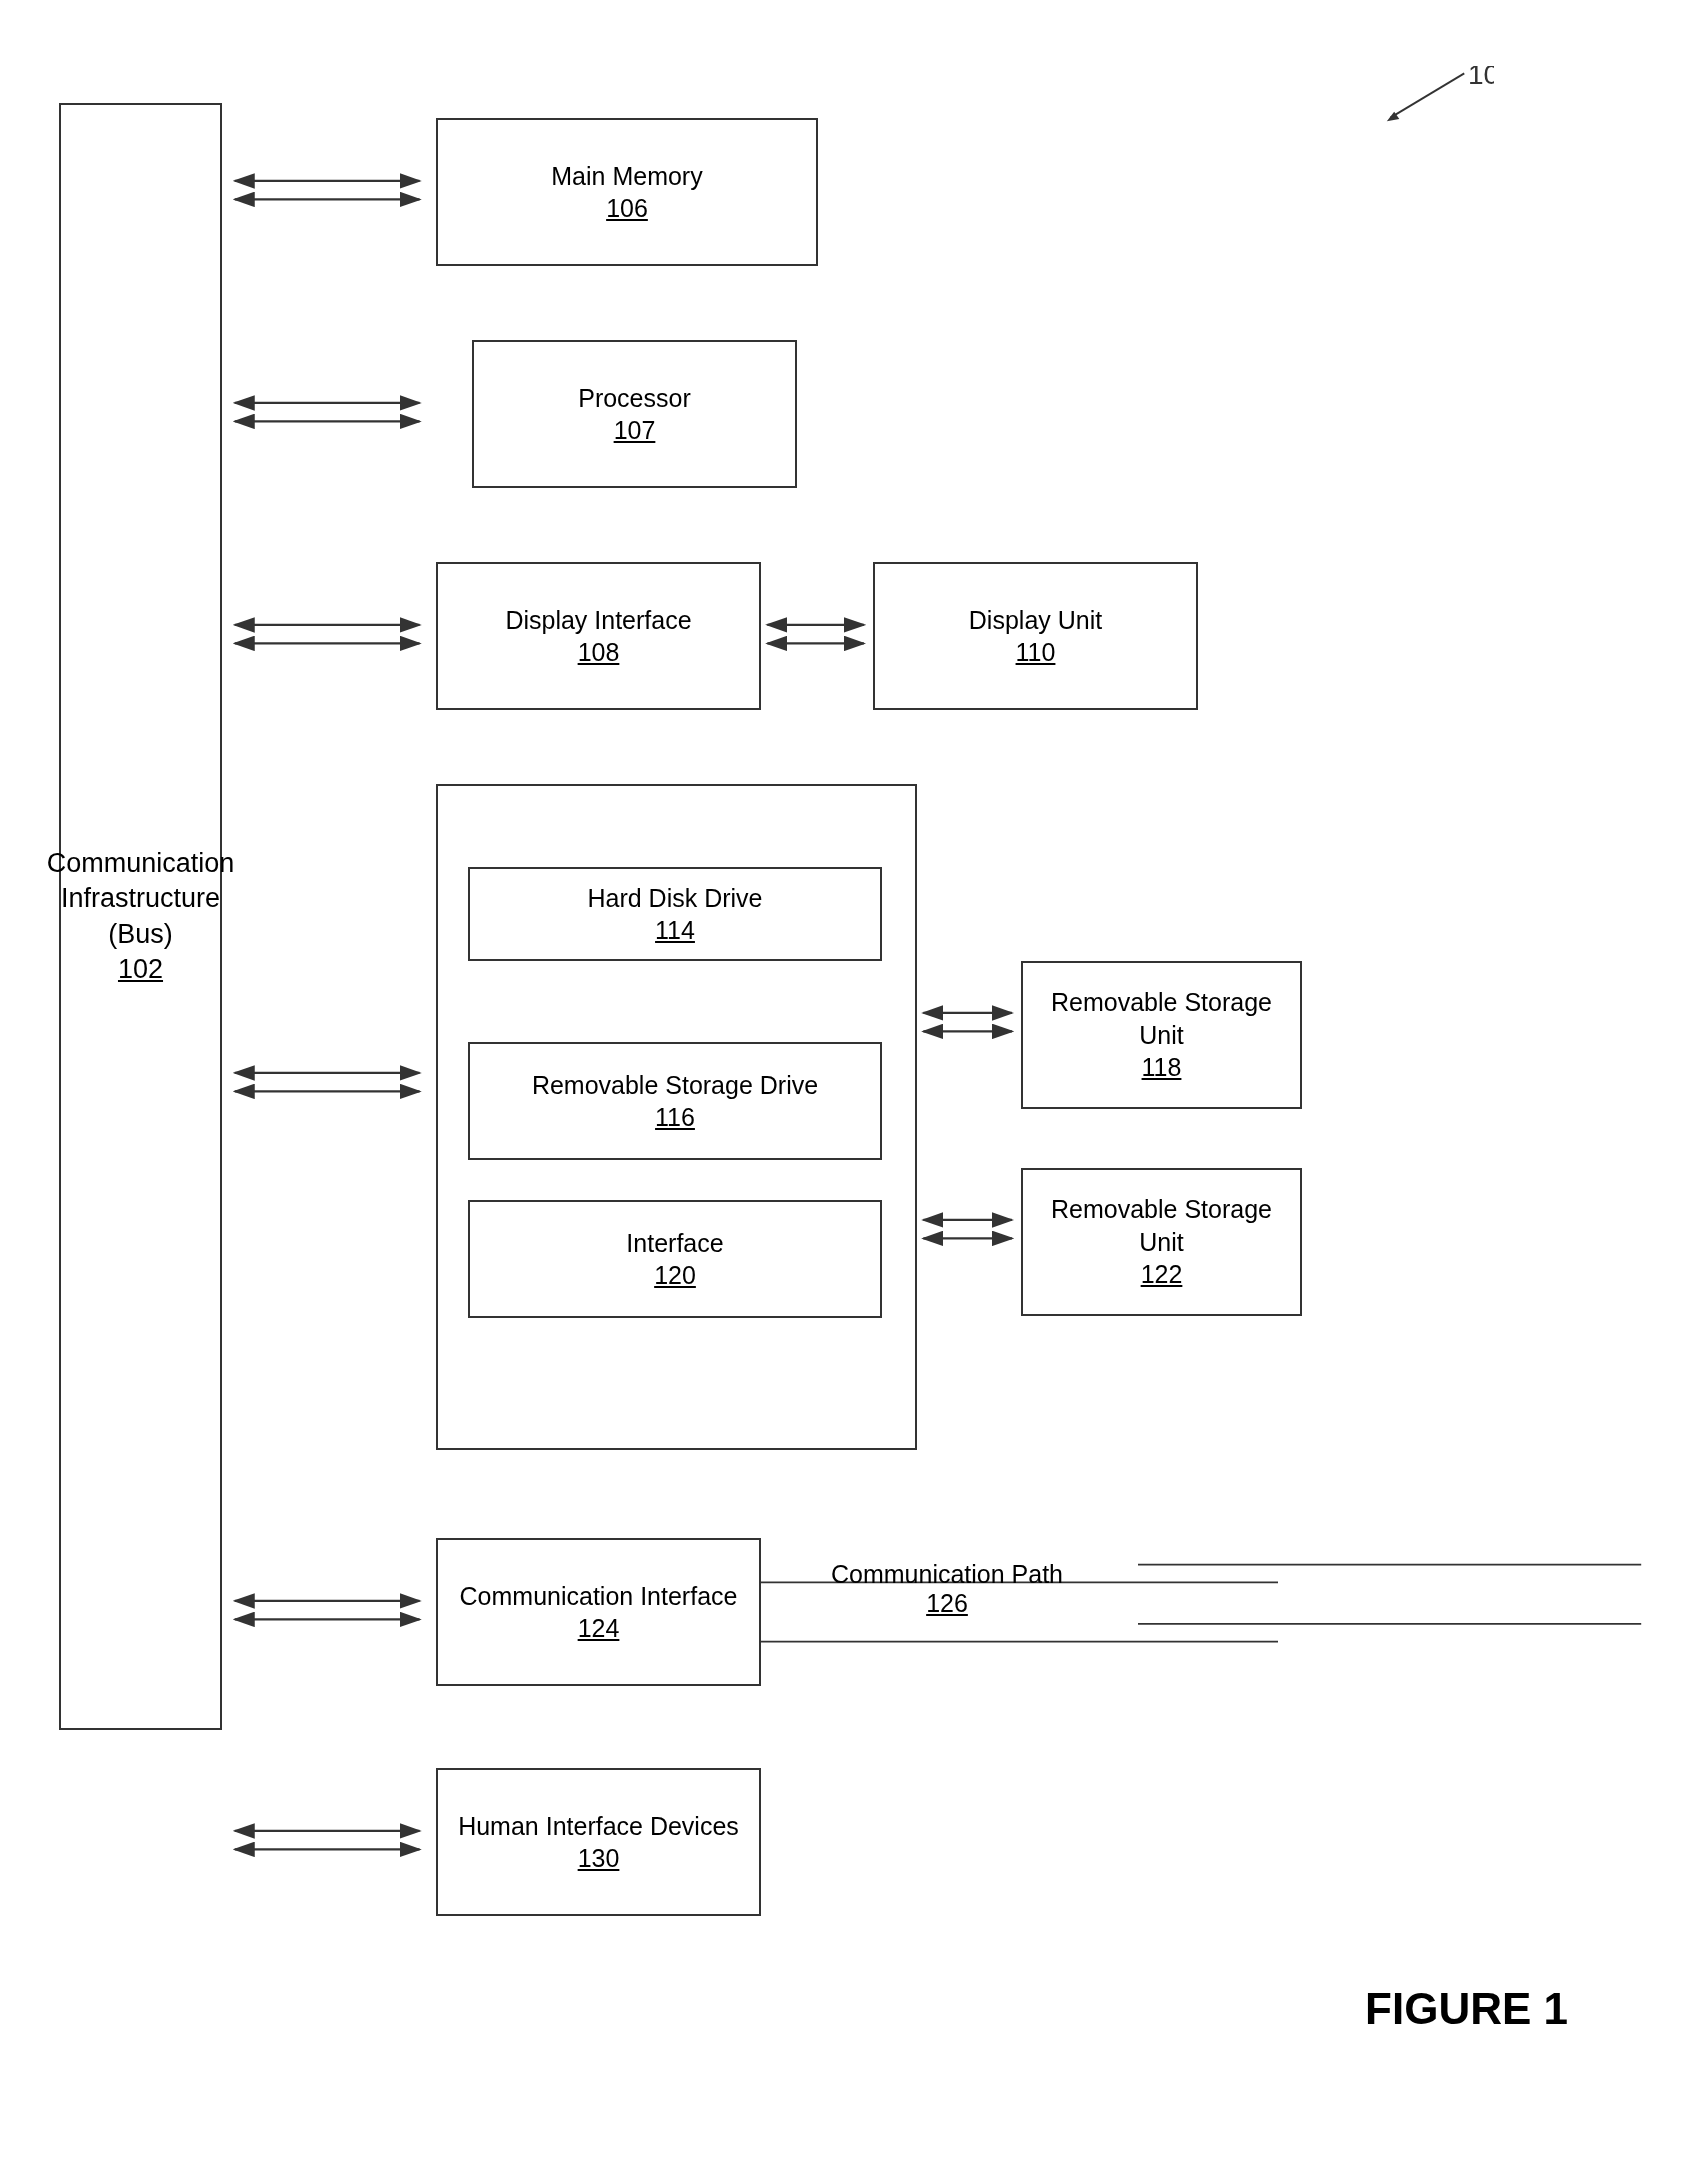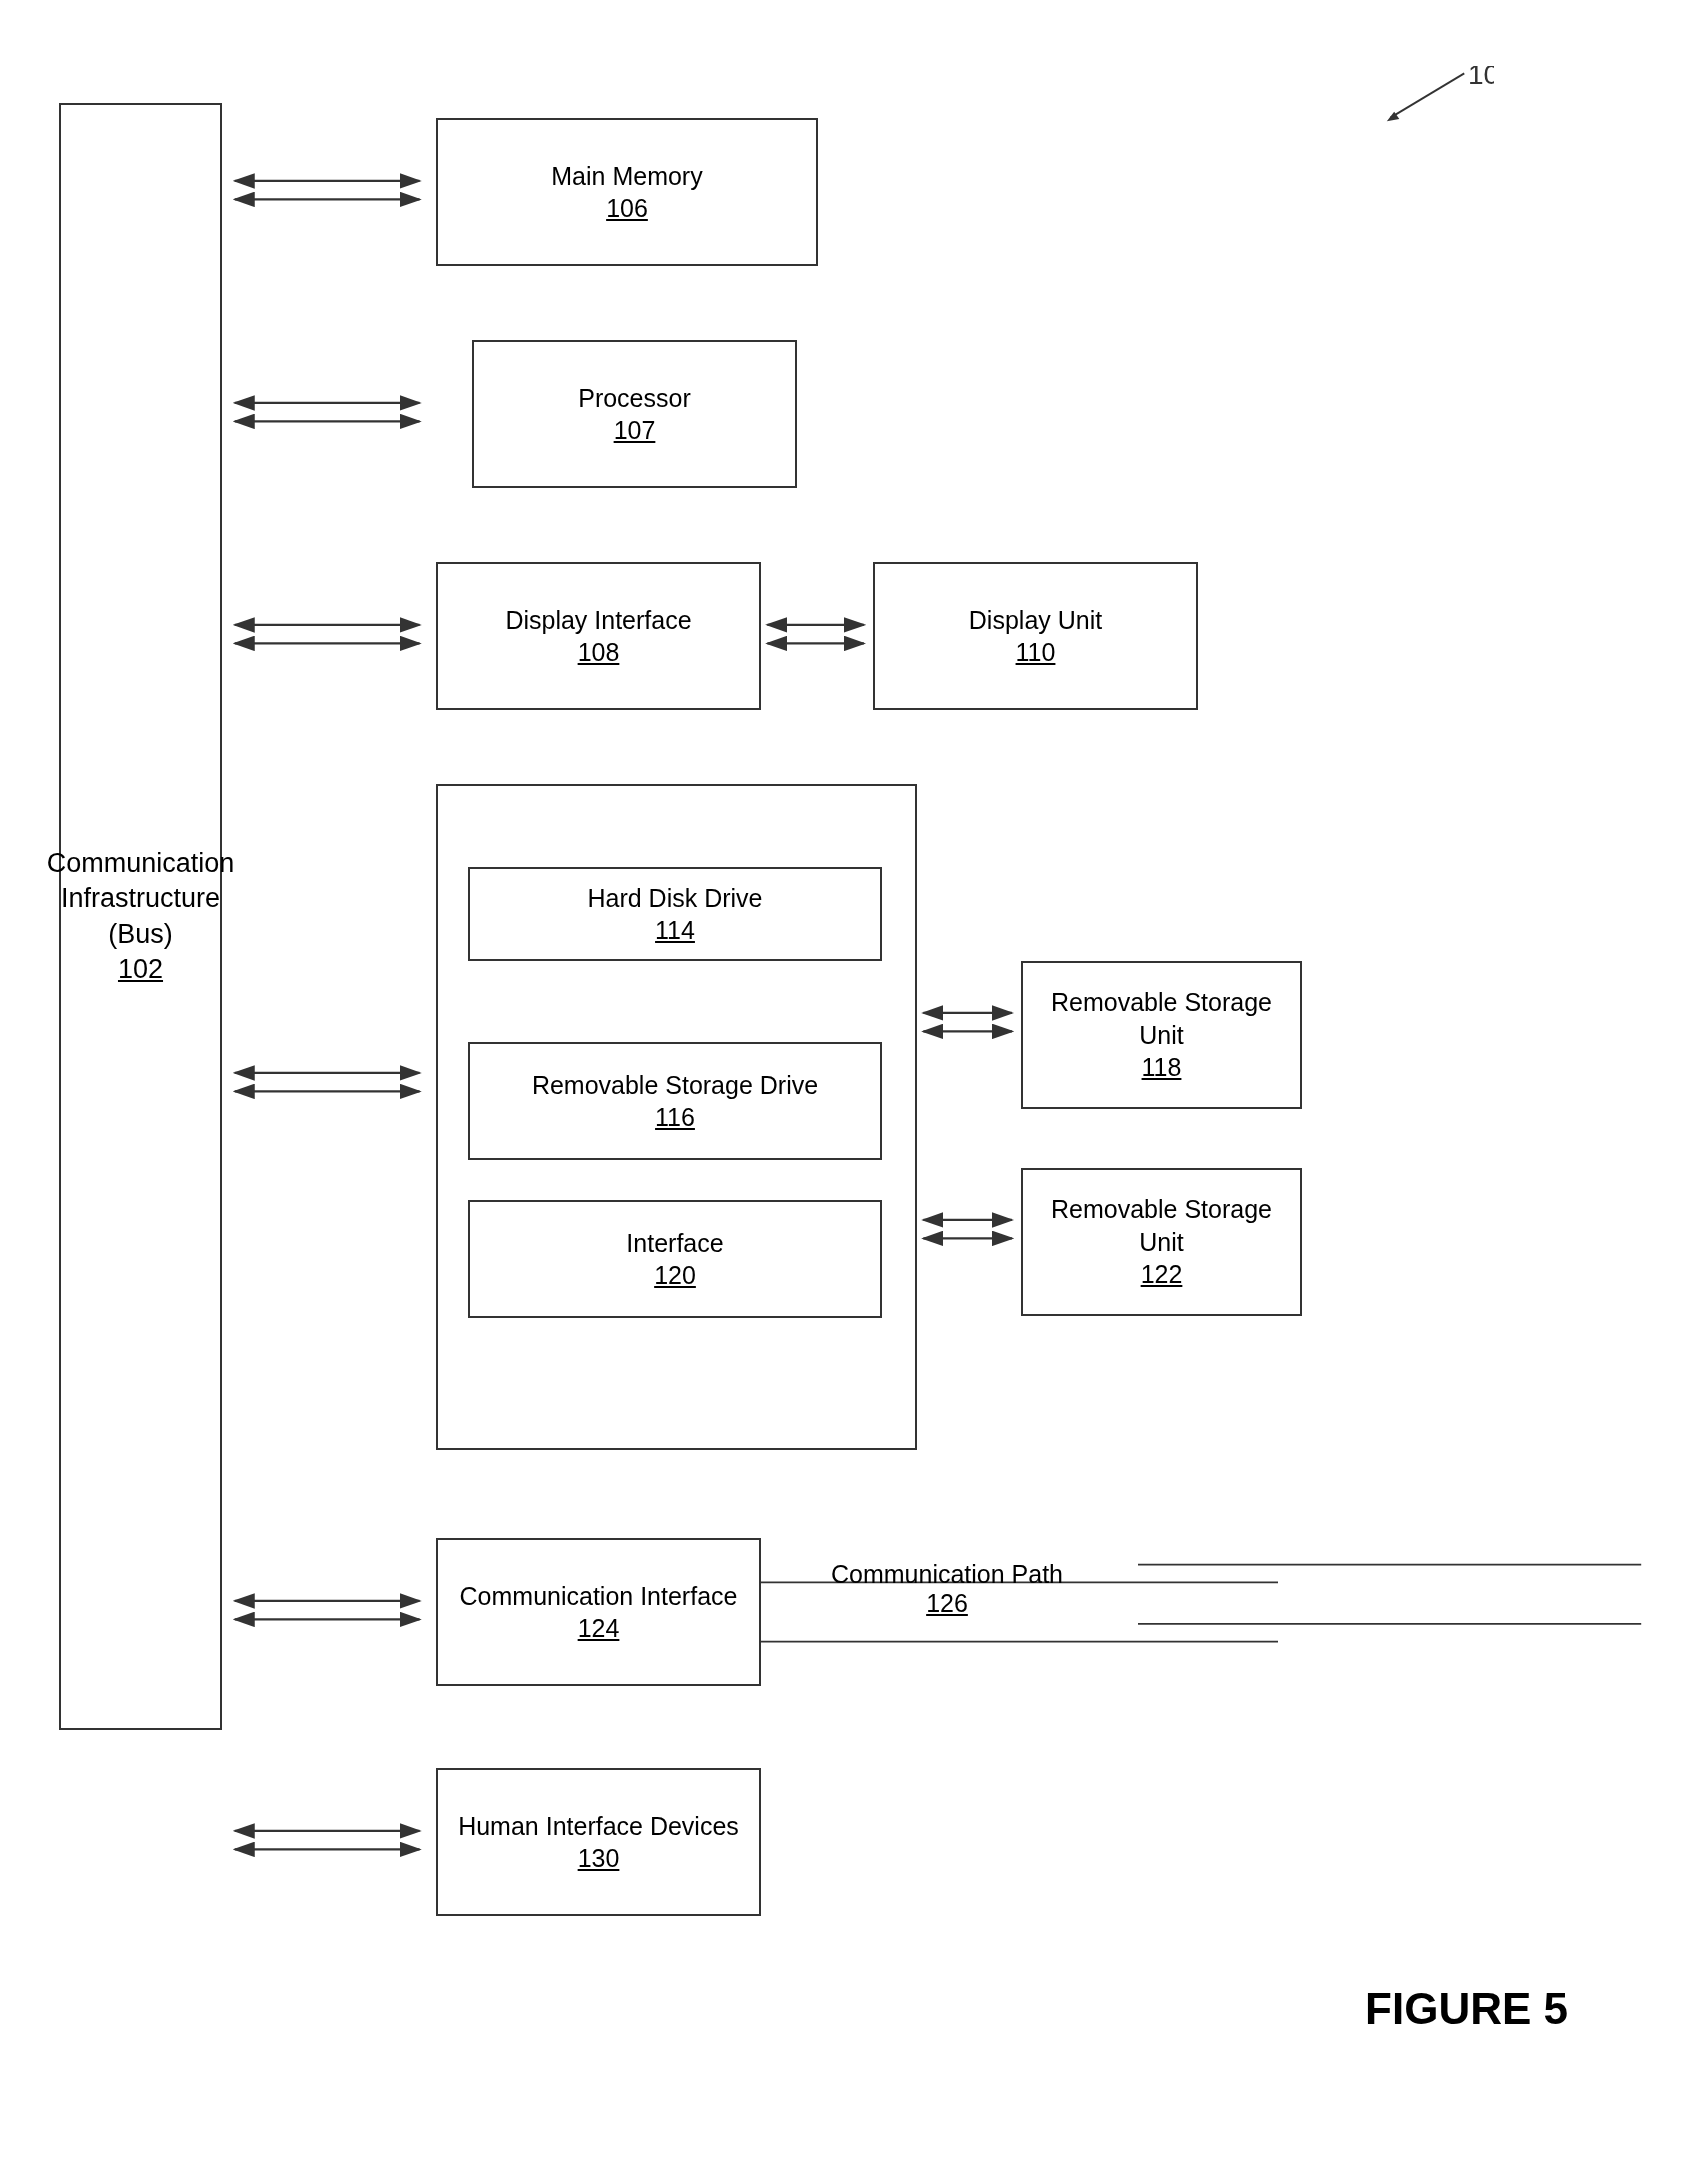--- a/index.html
+++ b/index.html
@@ -292,21 +292,21 @@
         <polygon points="0 0, 10 3.5, 0 7" fill="#333"></polygon>
       </marker>
       <marker id="arrow-left9" markerWidth="10" markerHeight="7" refX="1" refY="3.5" orient="auto">
         <polygon points="10 0, 0 3.5, 10 7" fill="#333"></polygon>
       </marker>
     </defs>
     <line x1="20" y1="20" x2="270" y2="20" stroke="#333" stroke-width="3" marker-start="url(#arrow-left9)" marker-end="url(#arrow-right9)"></line>
     <line x1="20" y1="45" x2="270" y2="45" stroke="#333" stroke-width="3" marker-start="url(#arrow-left9)" marker-end="url(#arrow-right9)"></line>
   </svg>
 
-  <div class="figure-label" data-name="figure-label" style="position:absolute; bottom:22px; right:74px; font-size:44px; font-weight:bold; font-family:Arial;">FIGURE 5</div>
+  <div class="figure-label" data-name="figure-label" style="position:absolute; bottom:22px; right:74px; font-size:44px; font-weight:bold; font-family:Arial;">FIGURE 1</div>
 
 </div>
 
 <style>
   
   [data-name="communication-path-container"] svg text { display:none; }
 </style>
 
 <svg style="position:absolute; left:1138px; top:1535px;" width="518" height="148" data-name="comm-path-lines" viewBox="0 0 700 200">
   <line x1="0" y1="40" x2="680" y2="40" stroke="#333" stroke-width="2.5"></line>

